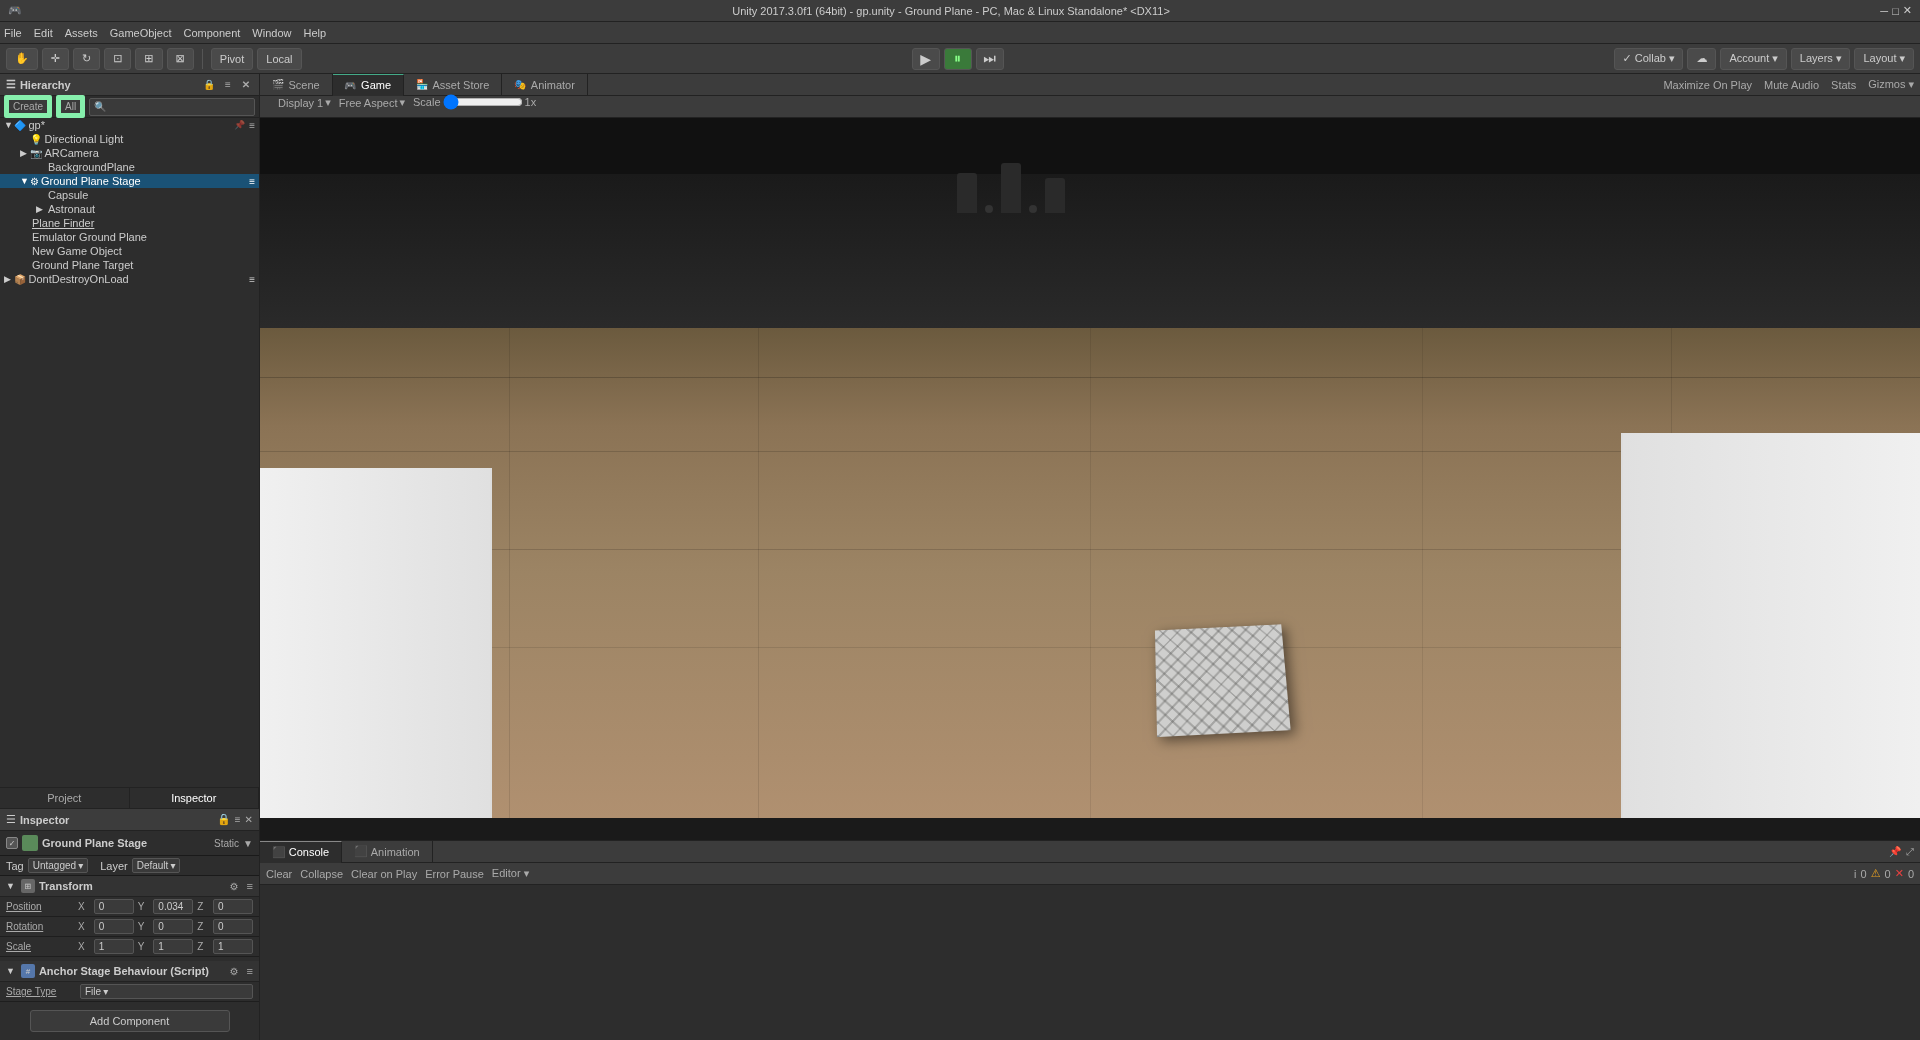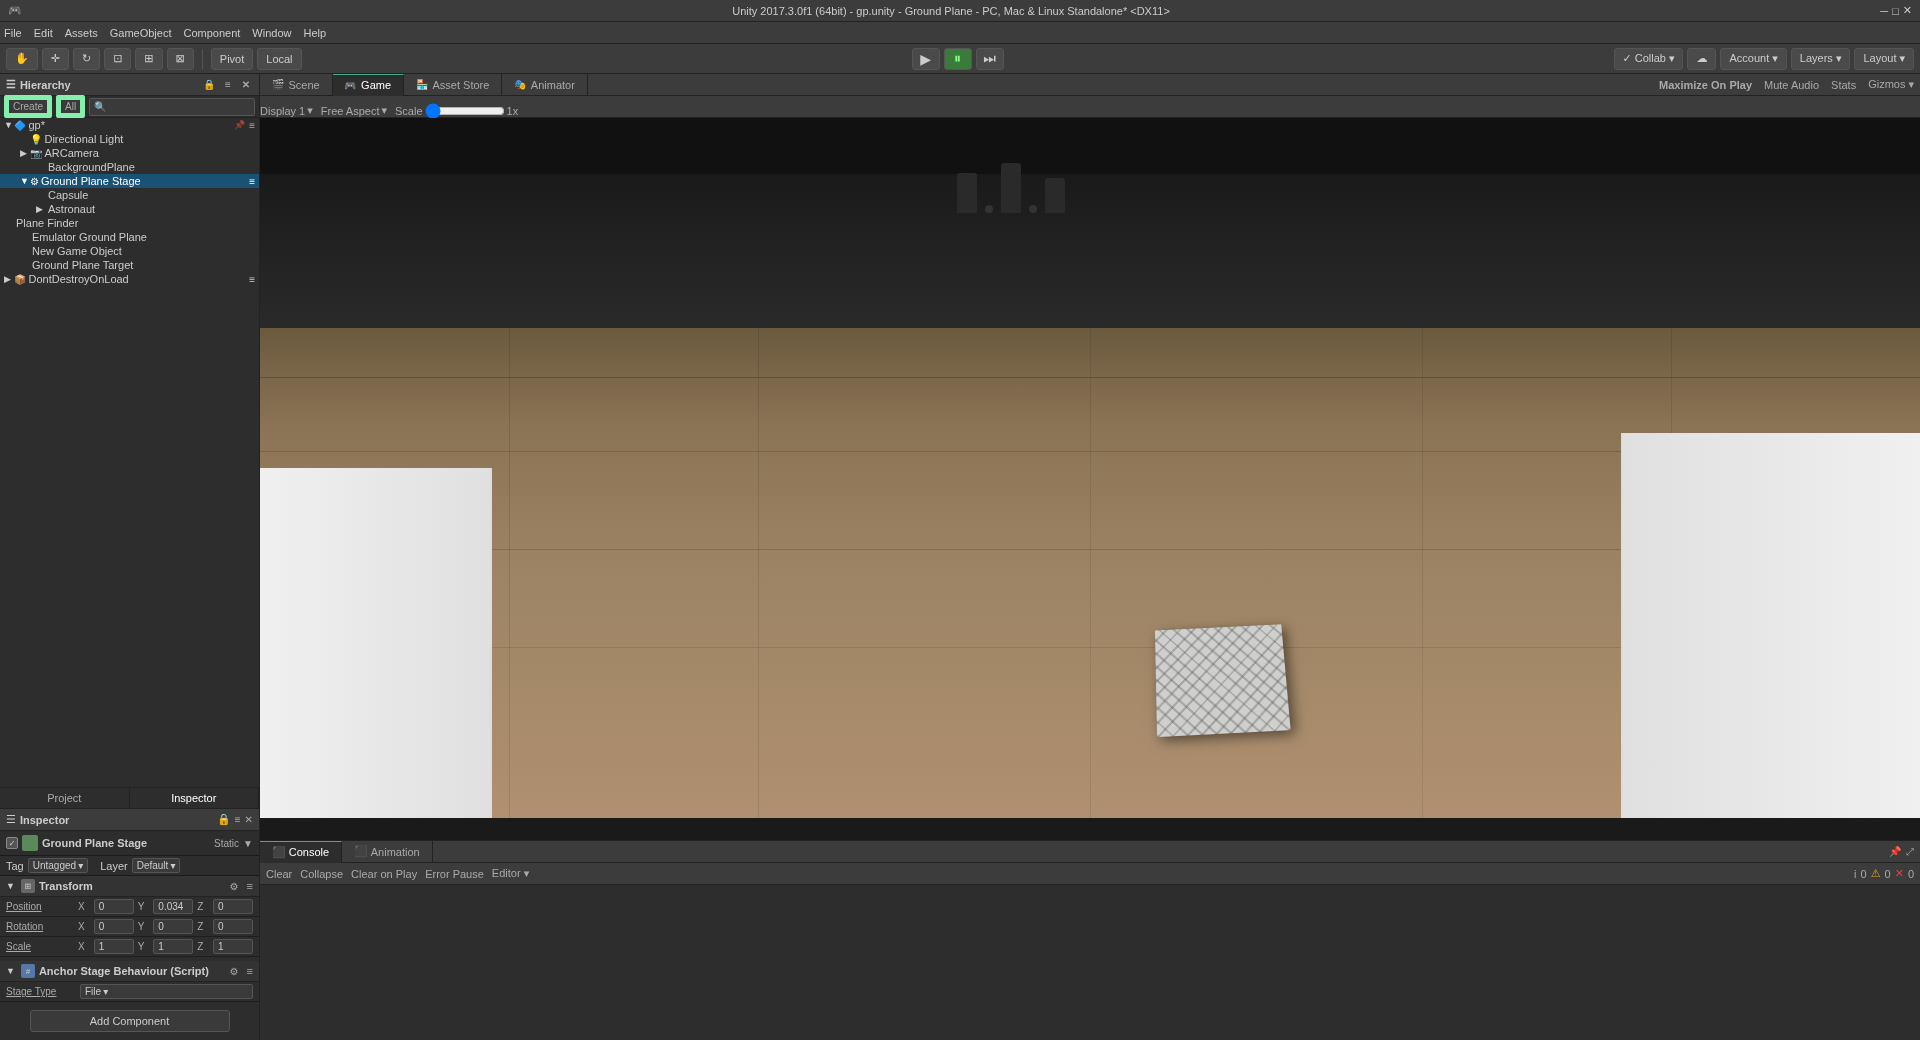--- a/index.html
+++ b/index.html
@@ -165,22 +165,22 @@
     #game-view {
       flex: 1;
       background: #1a1a1a;
       position: relative;
       overflow: hidden;
     }
     #game-toolbar {
       height: 22px;
       background: #3c3c3c;
       display: flex;
-      align-items: flex-end;
-      padding: 0 0;
+      align-items: flex-start;
+      padding: 0 18px;
       gap: 8px;
       font-size: 11px;
       border-bottom: 1px solid #222;
     }
     .game-toolbar-item {
       display: flex; align-items: center; gap: 2px;
       cursor: pointer; color: #aaa;
     }
     #game-canvas {
       width: 100%;
@@ -440,21 +440,21 @@
         <span style="font-size:10px; margin-right:2px;"></span>
         <span>Capsule</span>
       </div>
 
       <div class="hierarchy-item" style="padding-left:36px;">
         <span class="arrow">▶</span>
         <span style="font-size:10px; margin-right:2px;"></span>
         <span>Astronaut</span>
       </div>
 
-      <div class="hierarchy-item" style="padding-left:4px;">
+      <div class="hierarchy-item" style="padding-left:20px;text-decoration:underline;">
         <span class="arrow"></span>
         <span style="font-size:10px; margin-right:2px;"></span>
         <span>Plane Finder</span>
       </div>
 
       <div class="hierarchy-item" style="padding-left:20px;">
         <span class="arrow"></span>
         <span style="font-size:10px; margin-right:2px;"></span>
         <span>Emulator Ground Plane</span>
       </div>
@@ -591,21 +591,21 @@
       <div class="tab">
         <span class="tab-icon">🏪</span>
         <span>Asset Store</span>
       </div>
       <div class="tab">
         <span class="tab-icon">🎭</span>
         <span>Animator</span>
       </div>
       <div style="flex:1;"></div>
       <div class="stats-row">
-        <span style="cursor:pointer;font-size:11px;color:#aaa;font-weight:bold;">Maximize On Play</span>
+        <span style="cursor:pointer;font-size:11px;color:#aaa;">Maximize On Play</span>
         <span style="cursor:pointer;font-size:11px;color:#aaa;">Mute Audio</span>
         <span style="cursor:pointer;font-size:11px;color:#aaa;">Stats</span>
         <span style="cursor:pointer;font-size:11px;color:#aaa;margin-right:6px;">Gizmos ▾</span>
       </div>
     </div>
 
     <div id="game-toolbar">
       <div class="game-toolbar-item">
         <span>Display 1</span>
         <span>▾</span>

